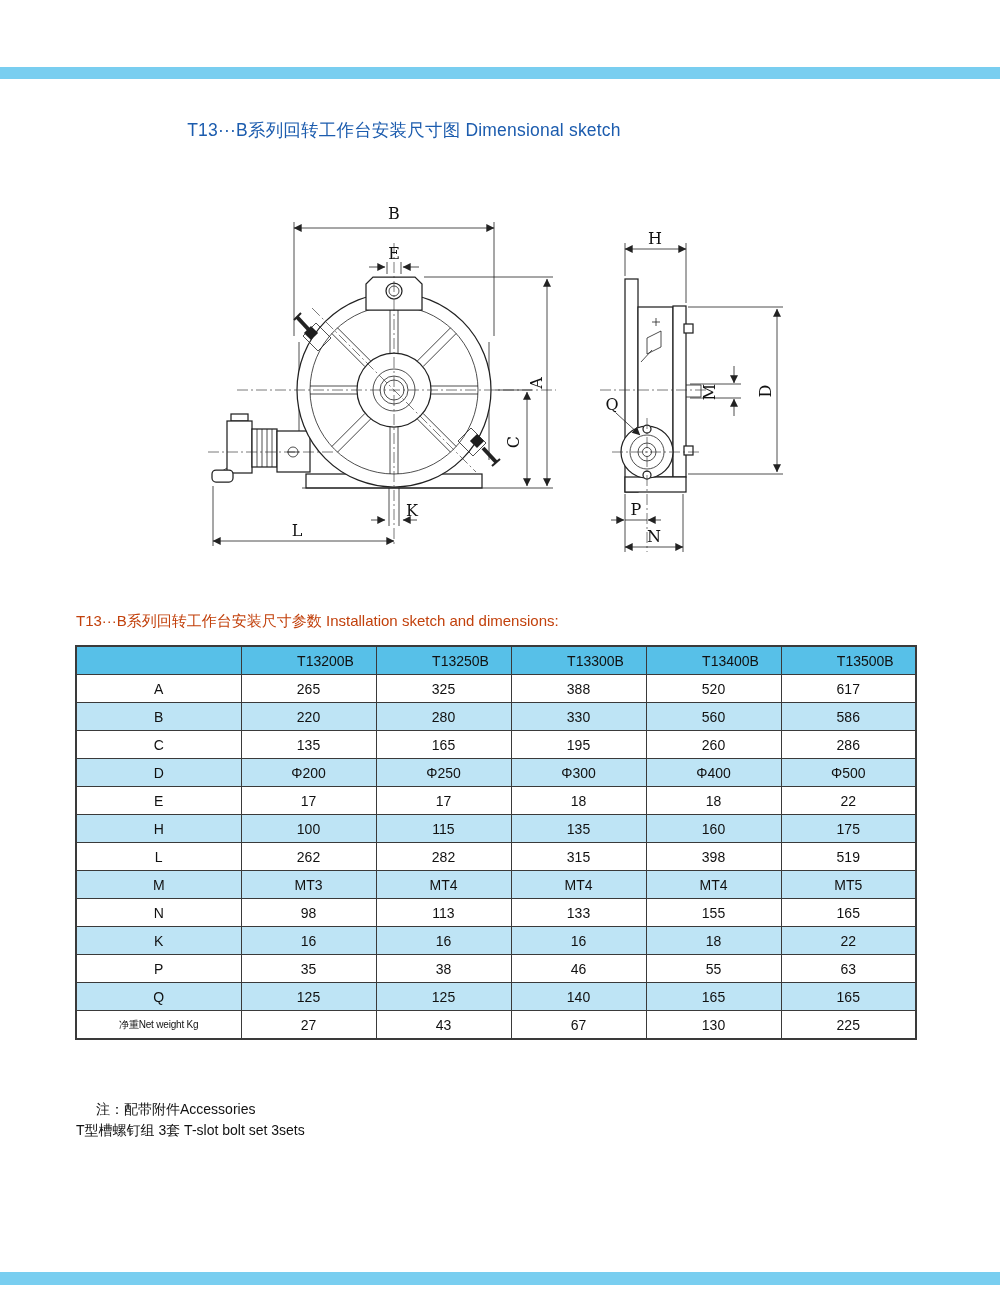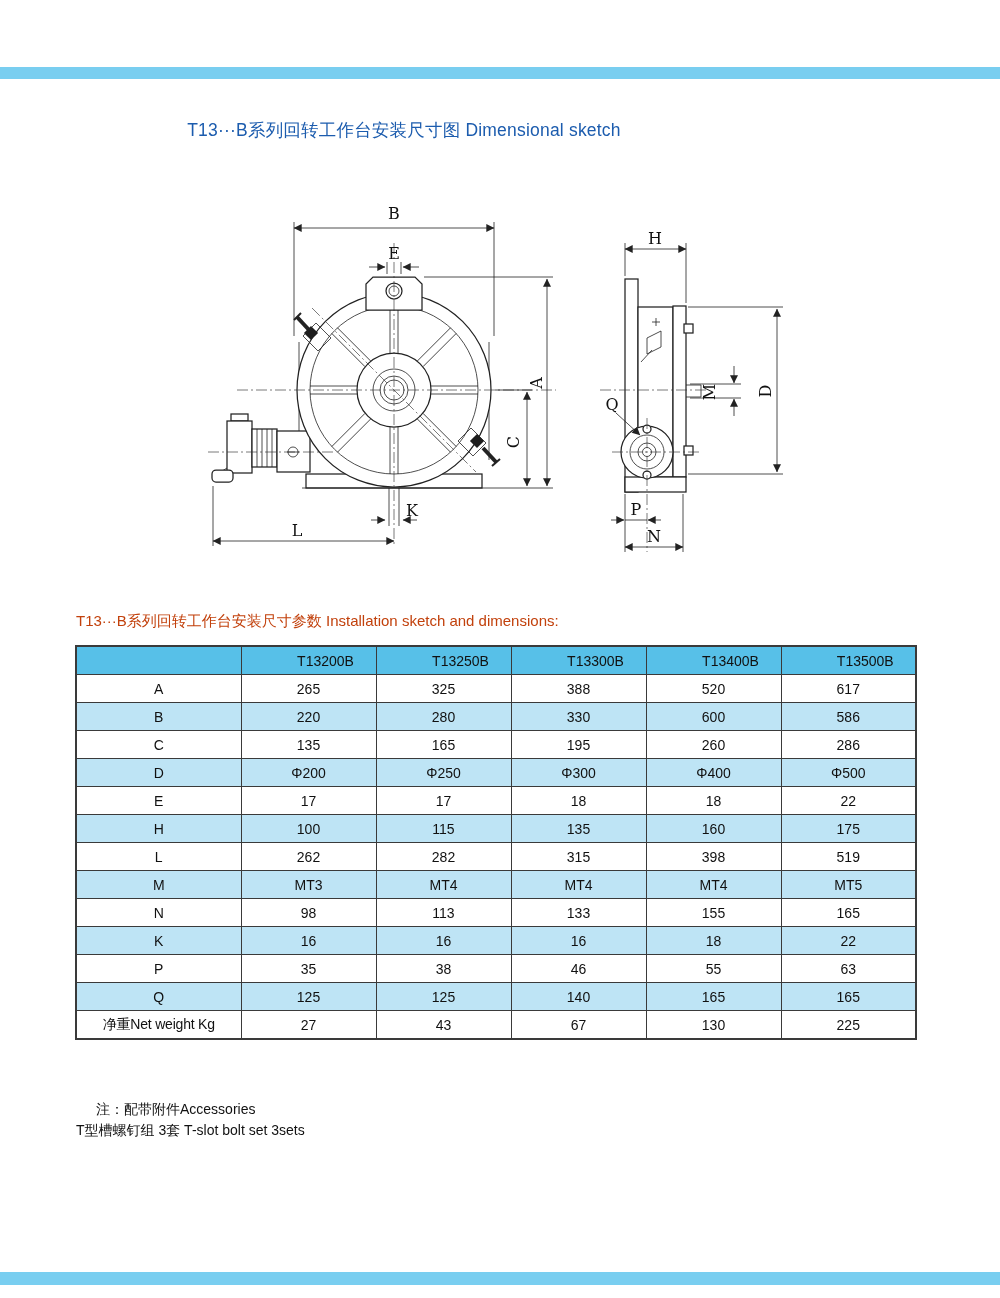--- a/index.html
+++ b/index.html
@@ -25,21 +25,21 @@
   }
   #spec-table th,#spec-table td{
     border:1px solid #3a3a3a;height:27px;text-align:center;vertical-align:middle;
     font-size:14px;font-weight:normal;padding:0 2px;color:#111;
   }
   #spec-table{border:2px solid #3a3a3a;}
   #spec-table col.label-col{width:165px;}
   #spec-table col.model-col{width:135px;}
   #spec-table thead th{background:var(--th-bg,#57C0E8);padding-left:36px;}
   #spec-table tbody tr.alt{background:var(--alt-bg,#BEE4F5);}
-  #spec-table tbody th.tiny{font-size:14px;letter-spacing:-.2px;}
+  #spec-table tbody th.tiny{font-size:10px;letter-spacing:-.2px;}
   .note-line{position:absolute;left:76px;font-size:14px;color:#111;}
   #note-1{top:1101px;margin-left:20px;}
   #note-2{top:1122px;}
   .fw{stroke:#222;stroke-width:1.25;fill:#fff;}
   .th{stroke:#222;stroke-width:.8;fill:none;}
   .dim{stroke:#222;stroke-width:.8;fill:none;}
   .cl{stroke:#333;stroke-width:.65;fill:none;stroke-dasharray:11 3 2 3;}
   .dk{fill:#1d1d1d;stroke:none;}
   .dtx{font-family:"DejaVu Serif","Liberation Serif",serif;font-size:16px;fill:#111;}
 </style>
@@ -243,21 +243,21 @@
         <td>325</td>
         <td>388</td>
         <td>520</td>
         <td>617</td>
       </tr>
       <tr class="alt">
         <th>B</th>
         <td>220</td>
         <td>280</td>
         <td>330</td>
-        <td>600</td>
+        <td>560</td>
         <td>586</td>
       </tr>
       <tr>
         <th>C</th>
         <td>135</td>
         <td>165</td>
         <td>195</td>
         <td>260</td>
         <td>286</td>
       </tr>

